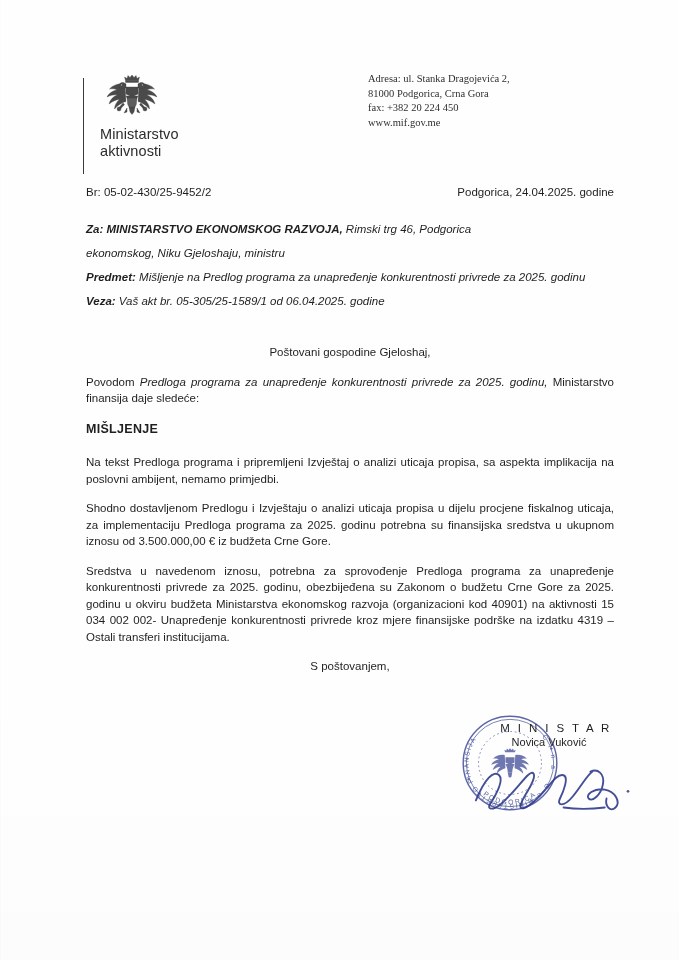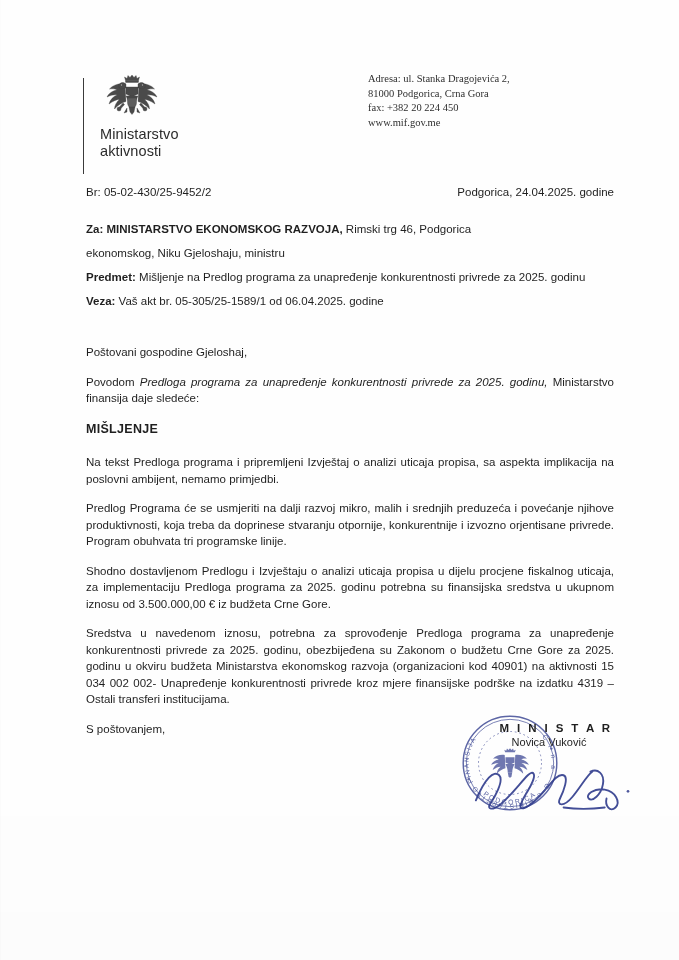--- a/index.html
+++ b/index.html
@@ -98,40 +98,40 @@
 
   
   .addr-block {
     position: absolute;
     left: 86px;
     top: 222px;
     width: 528px;
     font-size: 11.5px;
     color: #1f1f1f;
   }
-  .addr-block .ln { margin-bottom: 9px; line-height: 15px; }
+  .addr-block .ln { margin-bottom: 9px; line-height: 15px; font-style: italic; }
   .addr-block .ln.just { text-align: justify; }
   .addr-block .ln:last-child { margin-bottom: 0; }
   b, .b { font-weight: bold; }
 
   
   .body-block {
     position: absolute;
     left: 86px;
     top: 344px;
     width: 528px;
     font-size: 11.5px;
     color: #1f1f1f;
   }
   .body-block p {
     margin: 0 0 13px 0;
     line-height: 16.5px;
     text-align: justify;
   }
-  .body-block p.nojust { text-align: left; }
+  .body-block p.nojust { text-align: center; }
   .heading {
     margin: 14px 0 17px 0 !important;
     text-align: right;
     font-weight: bold;
     font-size: 12.5px;
     letter-spacing: .3px;
   }
   i, .i { font-style: italic; }
 
   
@@ -139,21 +139,21 @@
     position: absolute;
     left: 455px;
     top: 722px;
     width: 180px;
     text-align: center;
     font-size: 11.5px;
     color: #1f1f1f;
     z-index: 3;
   }
   .sign-title {
-    font-weight: bold;
+    font-weight: normal;
     letter-spacing: 2.4px;
     font-size: 11.5px;
     margin-left: 22px;
   }
   .sign-name {
     margin-top: 2px;
     margin-left: 8px;
     font-size: 11px;
   }
 
@@ -253,21 +253,20 @@
     </div>
 
     <div class="body-block">
       <p class="nojust">Poštovani gospodine Gjeloshaj,</p>
 
       <p><span>Povodom </span><i>Predloga programa za unapređenje konkurentnosti privrede za 2025. godinu,</i><span> Ministarstvo finansija daje sledeće:</span></p>
 
       <p class="heading">MIŠLJENJE</p>
 
       <p>Na tekst Predloga programa i pripremljeni Izvještaj o analizi uticaja propisa, sa aspekta implikacija na poslovni ambijent, nemamo primjedbi.</p>
-      <p>Predlog Programa će se usmjeriti na dalji razvoj mikro, malih i srednjih preduzeća i povećanje njihove produktivnosti, koja treba da doprinese stvaranju otpornije, konkurentnije i izvozno orjentisane privrede. Program obuhvata tri programske linije.</p>
       <p>Shodno dostavljenom Predlogu i Izvještaju o analizi uticaja propisa u dijelu procjene fiskalnog uticaja, za implementaciju Predloga programa za 2025. godinu potrebna su finansijska sredstva u ukupnom iznosu od 3.500.000,00 € iz budžeta Crne Gore.</p>
       <p>Sredstva u navedenom iznosu, potrebna za sprovođenje Predloga programa za unapređenje konkurentnosti privrede za 2025. godinu, obezbijeđena su Zakonom o budžetu Crne Gore za 2025. godinu u okviru budžeta Ministarstva ekonomskog razvoja (organizacioni kod 40901) na aktivnosti 15 034 002 002- Unapređenje konkurentnosti privrede kroz mjere finansijske podrške na izdatku 4319 – Ostali transferi institucijama.</p>
 
 
       <p class="nojust">S poštovanjem,</p>
     </div>
 
     <svg class="seal" viewBox="0 0 120 120">
       <defs>
         <path id="arcTop" d="M 60,60 m 0,-46 a 46,46 0 1,1 -0.1,0" fill="none"></path>

